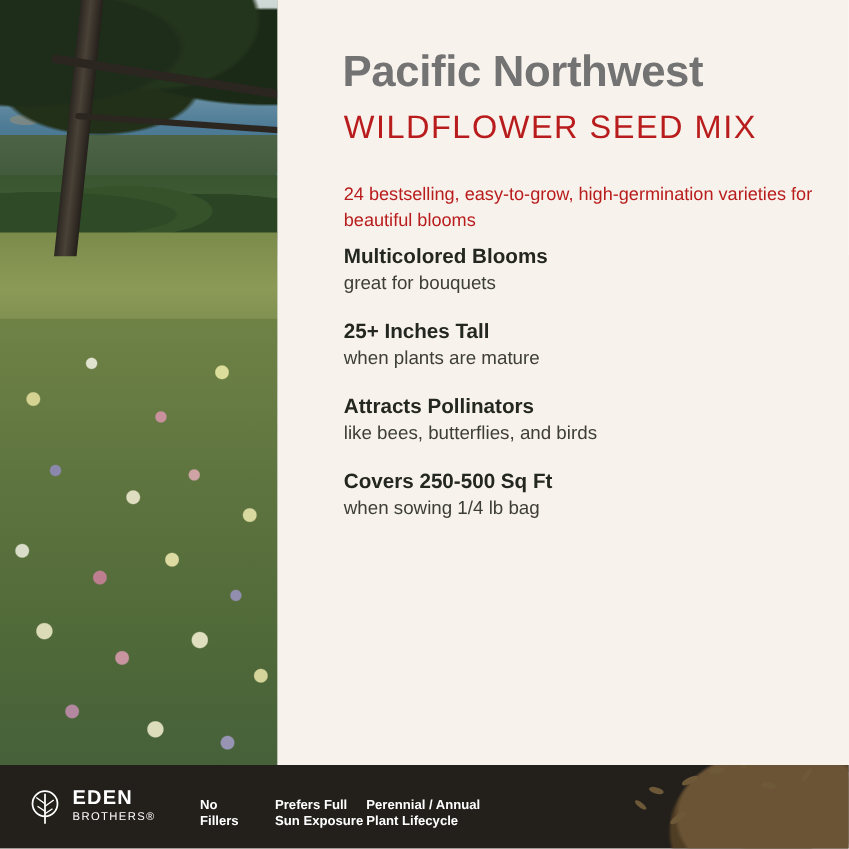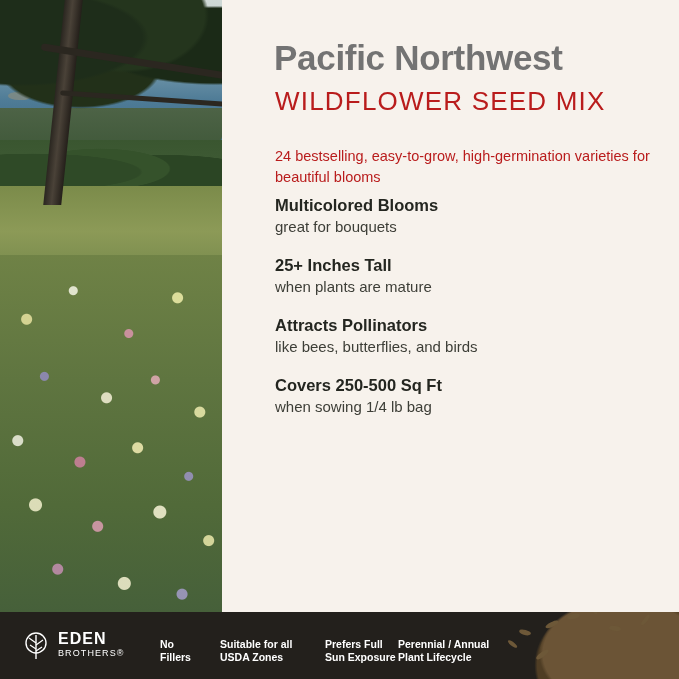--- a/index.html
+++ b/index.html
@@ -319,24 +319,20 @@
         <div class="logo-text-main">EDEN</div>
         <div class="logo-text-sub">BROTHERS®</div>
       </div>
     </div>
 
     <div class="badges">
       <div class="badge b0">
         <div>No</div>
         <div>Fillers</div>
       </div>
-      <div class="badge b1">
-        <div>Suitable for all</div>
-        <div>USDA Zones</div>
-      </div>
       <div class="badge b2">
         <div>Prefers Full</div>
         <div>Sun Exposure</div>
       </div>
       <div class="badge b3">
         <div>Perennial / Annual</div>
         <div>Plant Lifecycle</div>
       </div>
     </div>
   </div>

